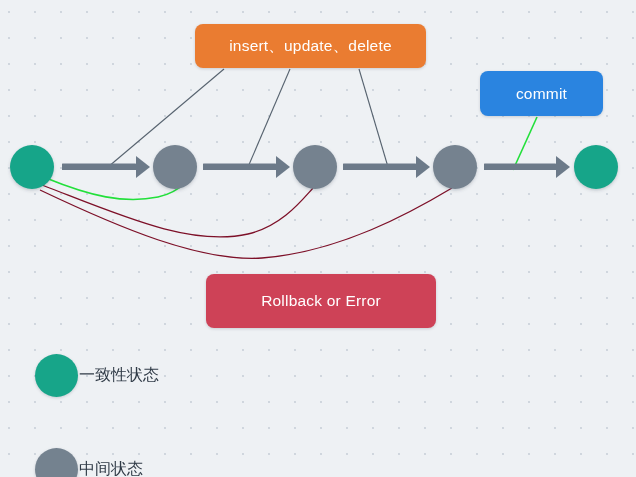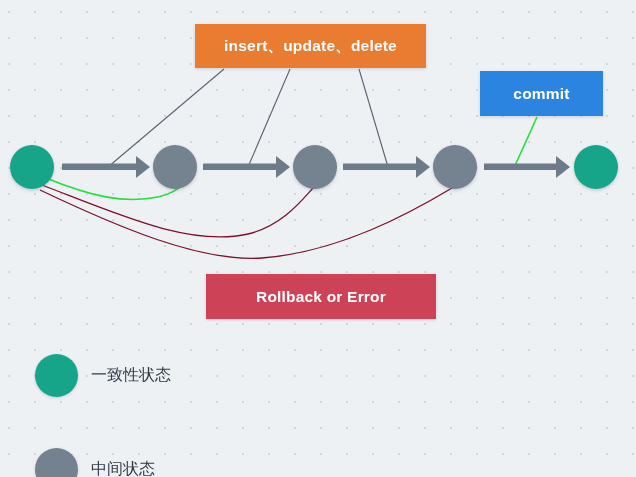--- a/index.html
+++ b/index.html
@@ -29,25 +29,24 @@
     top: 0;
     width: 636px;
     height: 477px;
   }
   .node-box {
     position: absolute;
     box-sizing: border-box;
     display: flex;
     align-items: center;
     justify-content: center;
-    border-radius: 0;
+    border-radius: 8px;
     color: #ffffff;
     letter-spacing: 0.2px;
     box-shadow: 0 1px 3px rgba(60,70,85,0.20);
-    font-weight: bold;
   }
   #box-dml {
     left: 195px;
     top: 24px;
     width: 231px;
     height: 44px;
     background: #ea7c31;
     font-size: 15.5px;
   }
   #box-commit {
@@ -55,41 +54,41 @@
     top: 71px;
     width: 123px;
     height: 45px;
     background: #2a84e0;
     font-size: 15.5px;
   }
   #box-rollback {
     left: 206px;
     top: 274px;
     width: 230px;
-    height: 45px;
+    height: 54px;
     background: #ce4257;
     font-size: 15.5px;
   }
   .legend-row {
     position: absolute;
     display: flex;
     align-items: center;
   }
   #legend-consistent { left: 35px; top: 354px; }
   #legend-intermediate { left: 35px; top: 448px; }
   .legend-dot {
     width: 43px;
     height: 43px;
     border-radius: 50%;
     box-shadow: 0 1px 3px rgba(60,70,85,0.22);
   }
   .legend-dot.teal { background: #17a589; }
   .legend-dot.gray { background: #74828f; }
   .legend-label {
-    margin-left: 13px;
+    margin-left: 1px;
     font-size: 16px;
     color: #2f3a46;
     white-space: nowrap;
     text-align: center;
   }
 </style>
 </head>
 <body>
 
 <div id="canvas">

